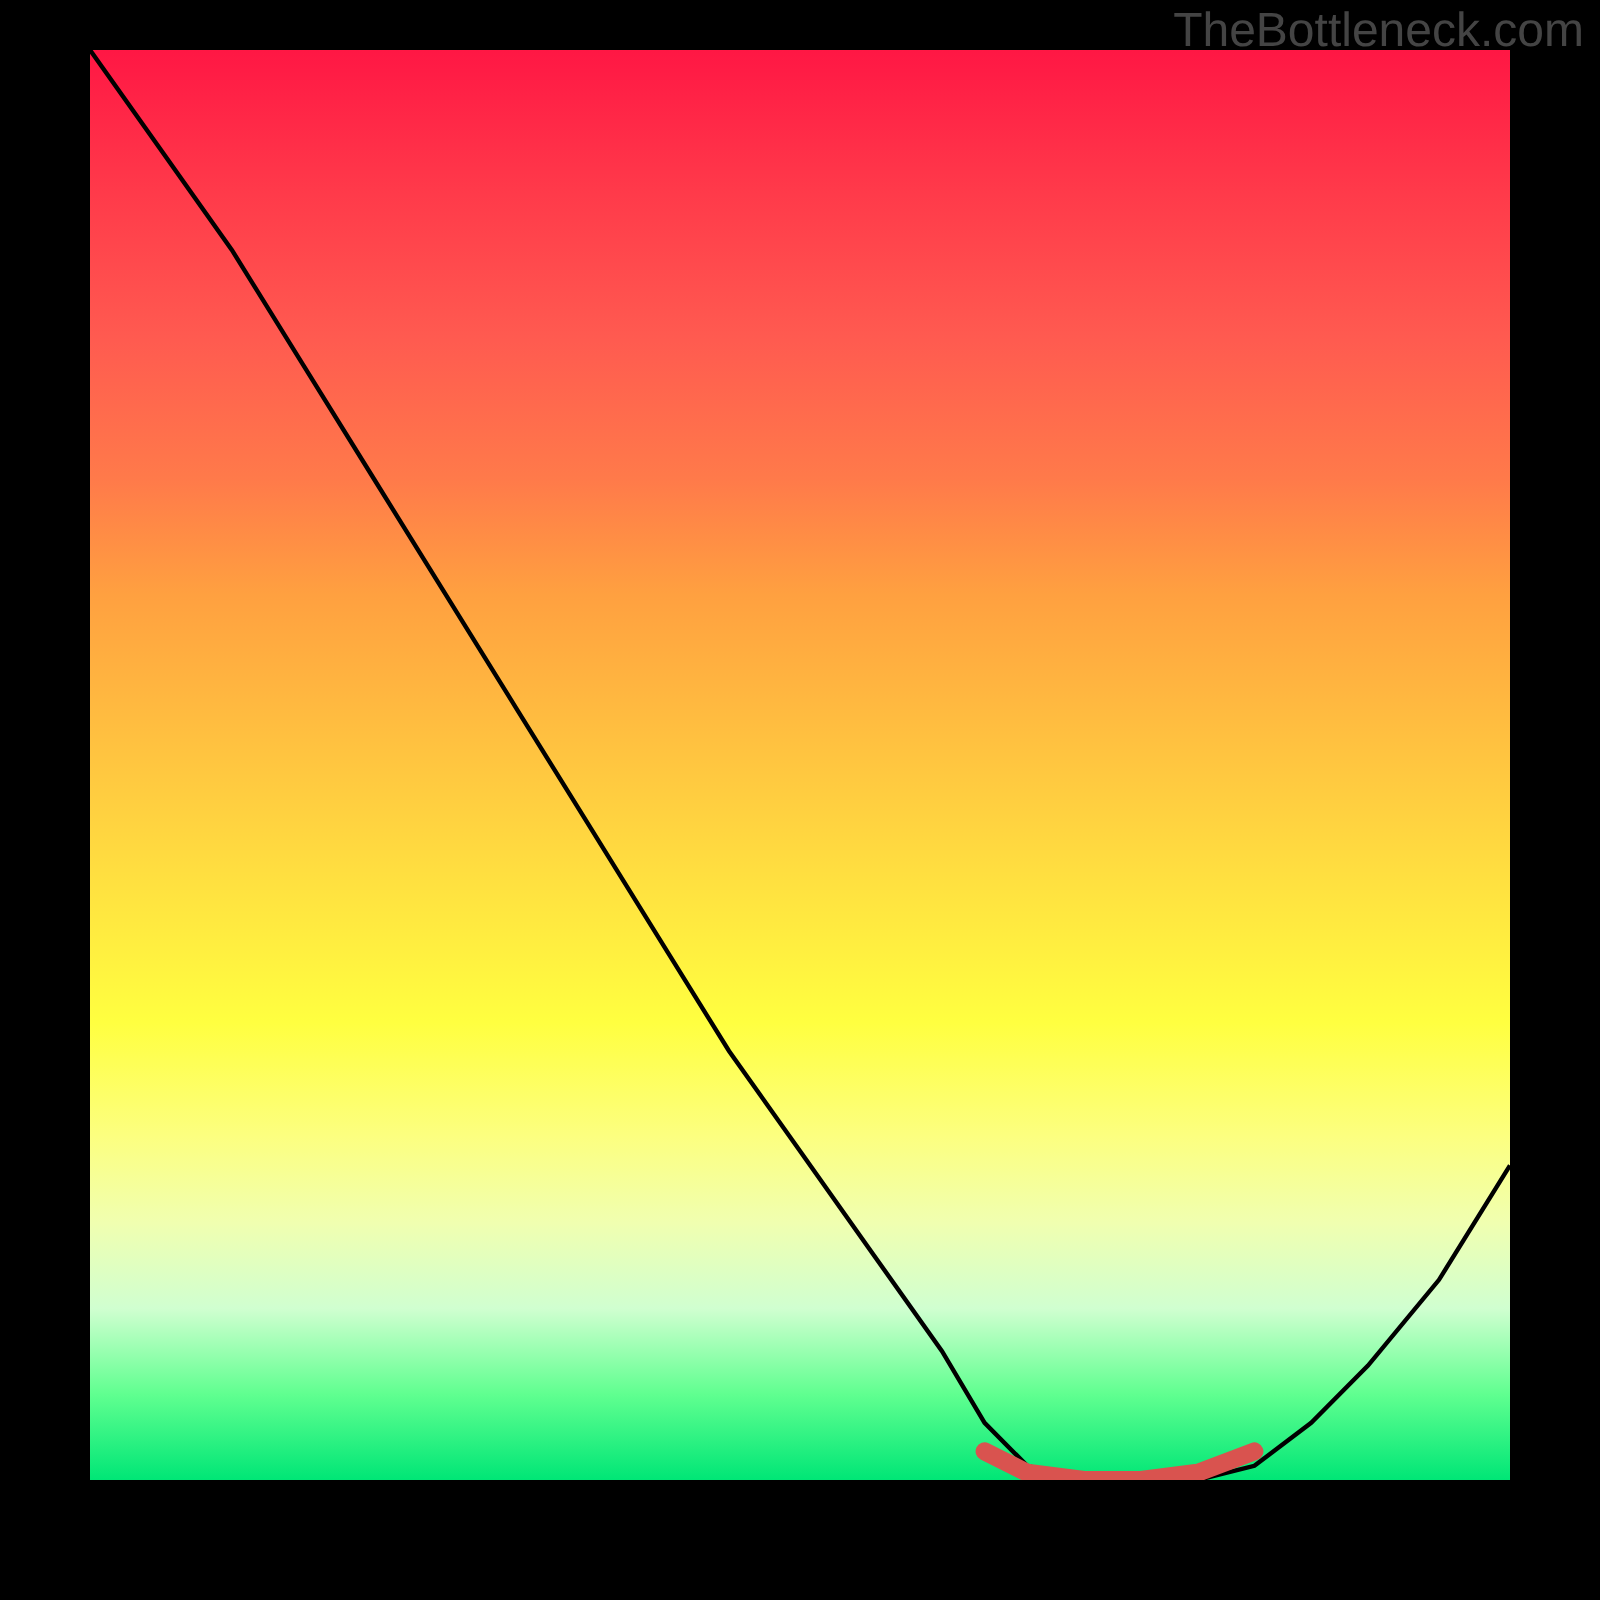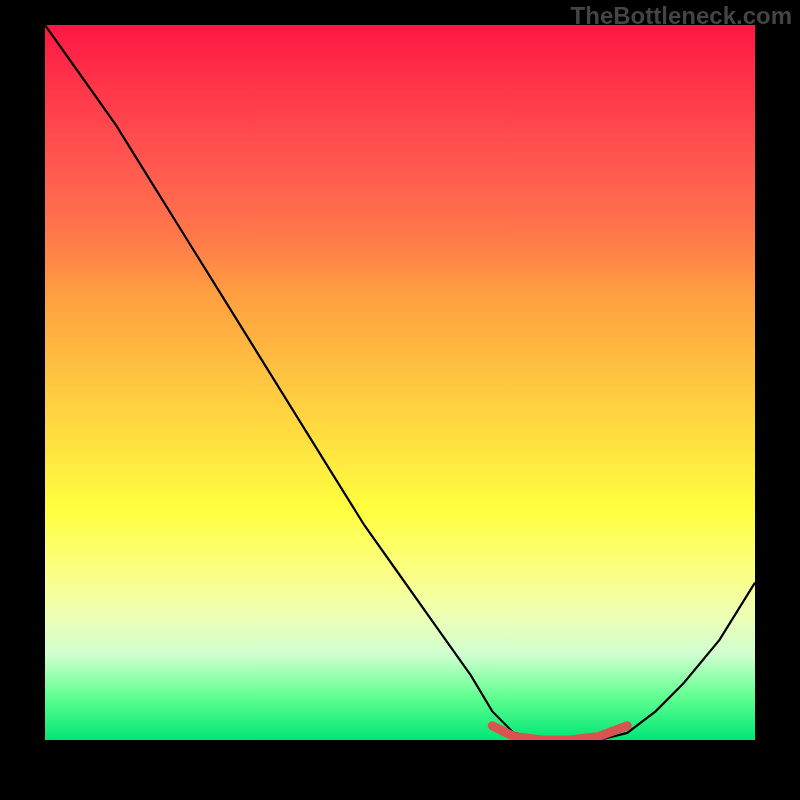--- a/index.html
+++ b/index.html
@@ -13,21 +13,21 @@
     background: #000;
     position: relative;
     font-family: Arial, sans-serif;
   }
   .watermark {
     position: absolute;
     top: 2px;
     right: 8px;
     color: #444;
     font-size: 24px;
-    font-weight: bold;
+    font-weight: normal;
     z-index: 10;
   }
   .plot-area {
     position: absolute;
     left: 45px;
     top: 25px;
     width: 710px;
     height: 715px;
     background: linear-gradient(to bottom,
       #ff1744 0%,

